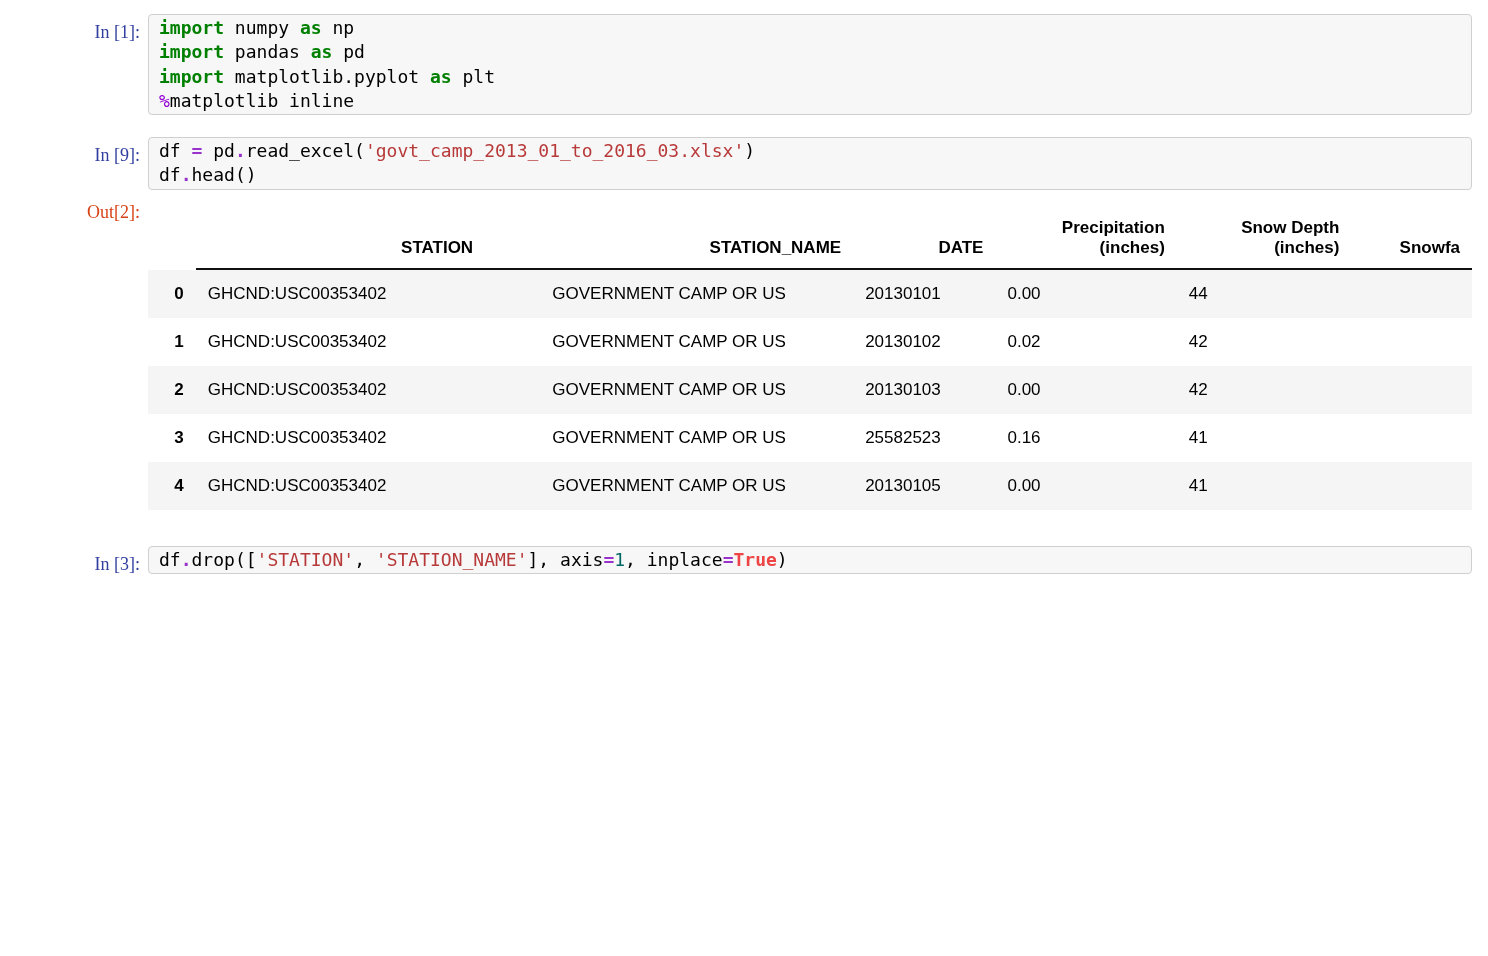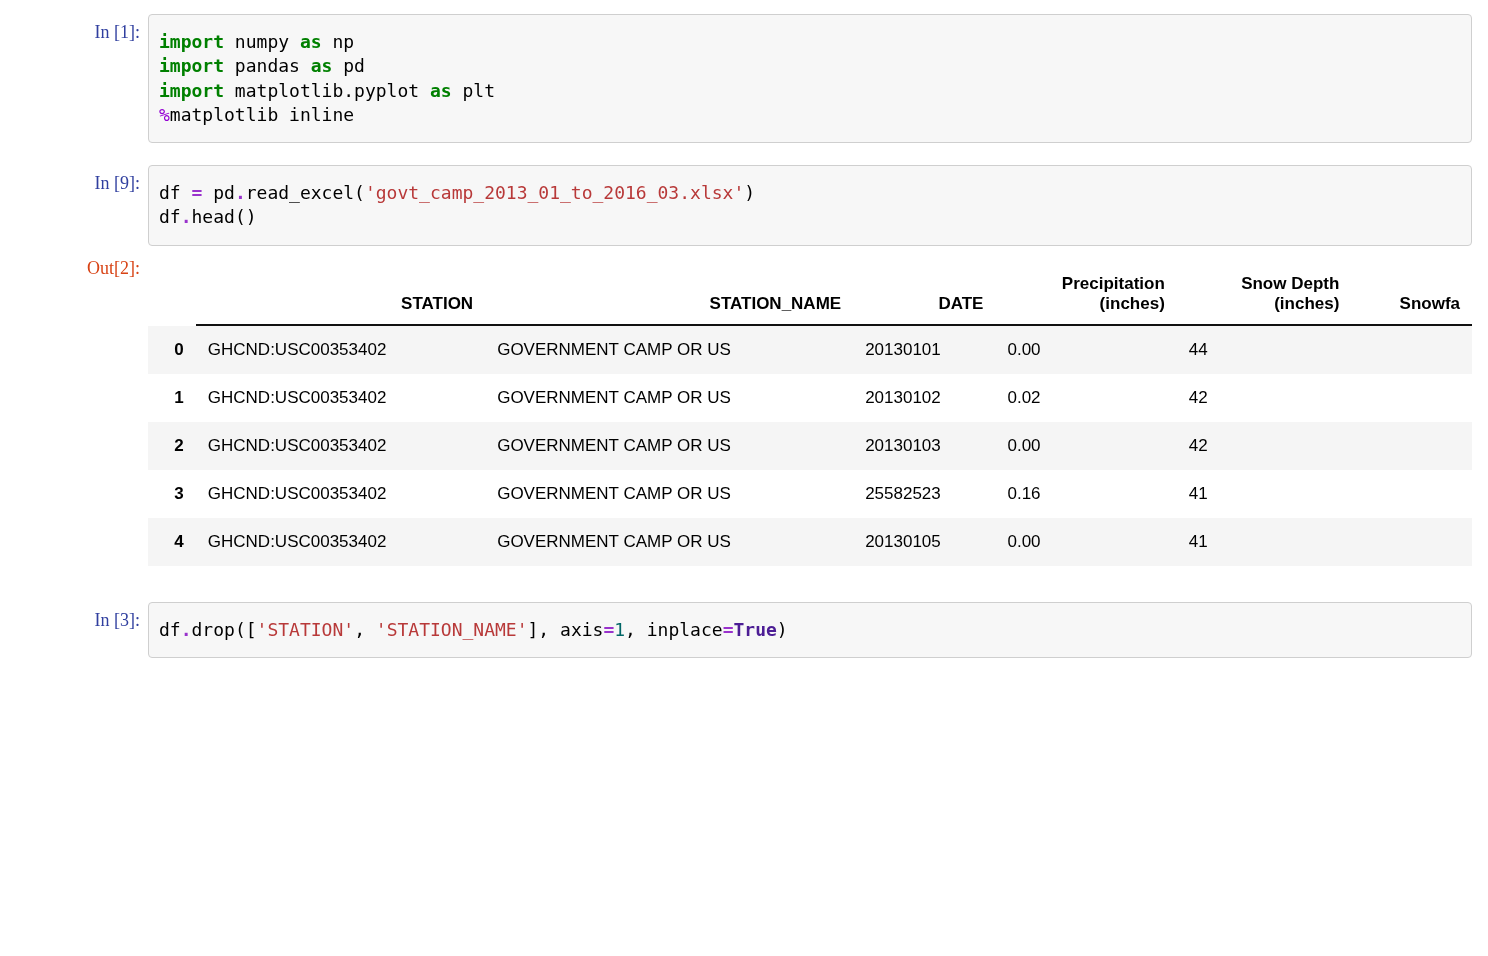--- a/index.html
+++ b/index.html
@@ -25,41 +25,41 @@
     color: #303f9f;
   }
   .prompt.out {
     color: #d84315;
   }
   .input-area {
     flex: 1;
     background: #f7f7f7;
     border: 1px solid #cfcfcf;
     border-radius: 4px;
-    padding: 15px 10px;
+    padding: 1px 10px;
     font-family: "Menlo", "Monaco", "Consolas", monospace;
     font-size: 18px;
     line-height: 1.35;
     white-space: pre;
     overflow-x: auto;
     margin-right: 16px;
   }
   .output-area {
     flex: 1;
     padding: 0 16px 0 0;
     overflow-x: auto;
   }
   
   .kw { color: #008000; font-weight: bold; }
   .nm { color: #000; }
   .op { color: #9932cc; font-weight: bold; }
   .str { color: #b83939; }
   .mag { color: #9400d3; }
   .num-lit { color: #006666; }
-  .bool { color: #4c1d95; font-weight: bold; }
+  .bool { color: #ef4444; font-weight: bold; }
   .par { color: #000; }
 
   table.df {
     border-collapse: collapse;
     font-size: 17px;
     margin-top: 14px;
     width: 100%;
   }
   table.df thead th {
     font-weight: bold;
@@ -75,21 +75,21 @@
   table.df tbody th {
     font-weight: bold;
     text-align: right;
     padding: 14px 12px;
   }
   table.df tbody td {
     text-align: left;
     padding: 14px 12px;
   }
   table.df td.left, table.df th.left { text-align: left; }
-  table.df td.center { }
+  table.df td.center { text-align: center; }
   table.df tbody tr:nth-child(odd) {
     background: #f5f5f5;
   }
   .spacer { height: 14px; }
 </style>
 </head>
 <body>
 
 <div class="cell">
   <div class="prompt">In [1]:</div>

